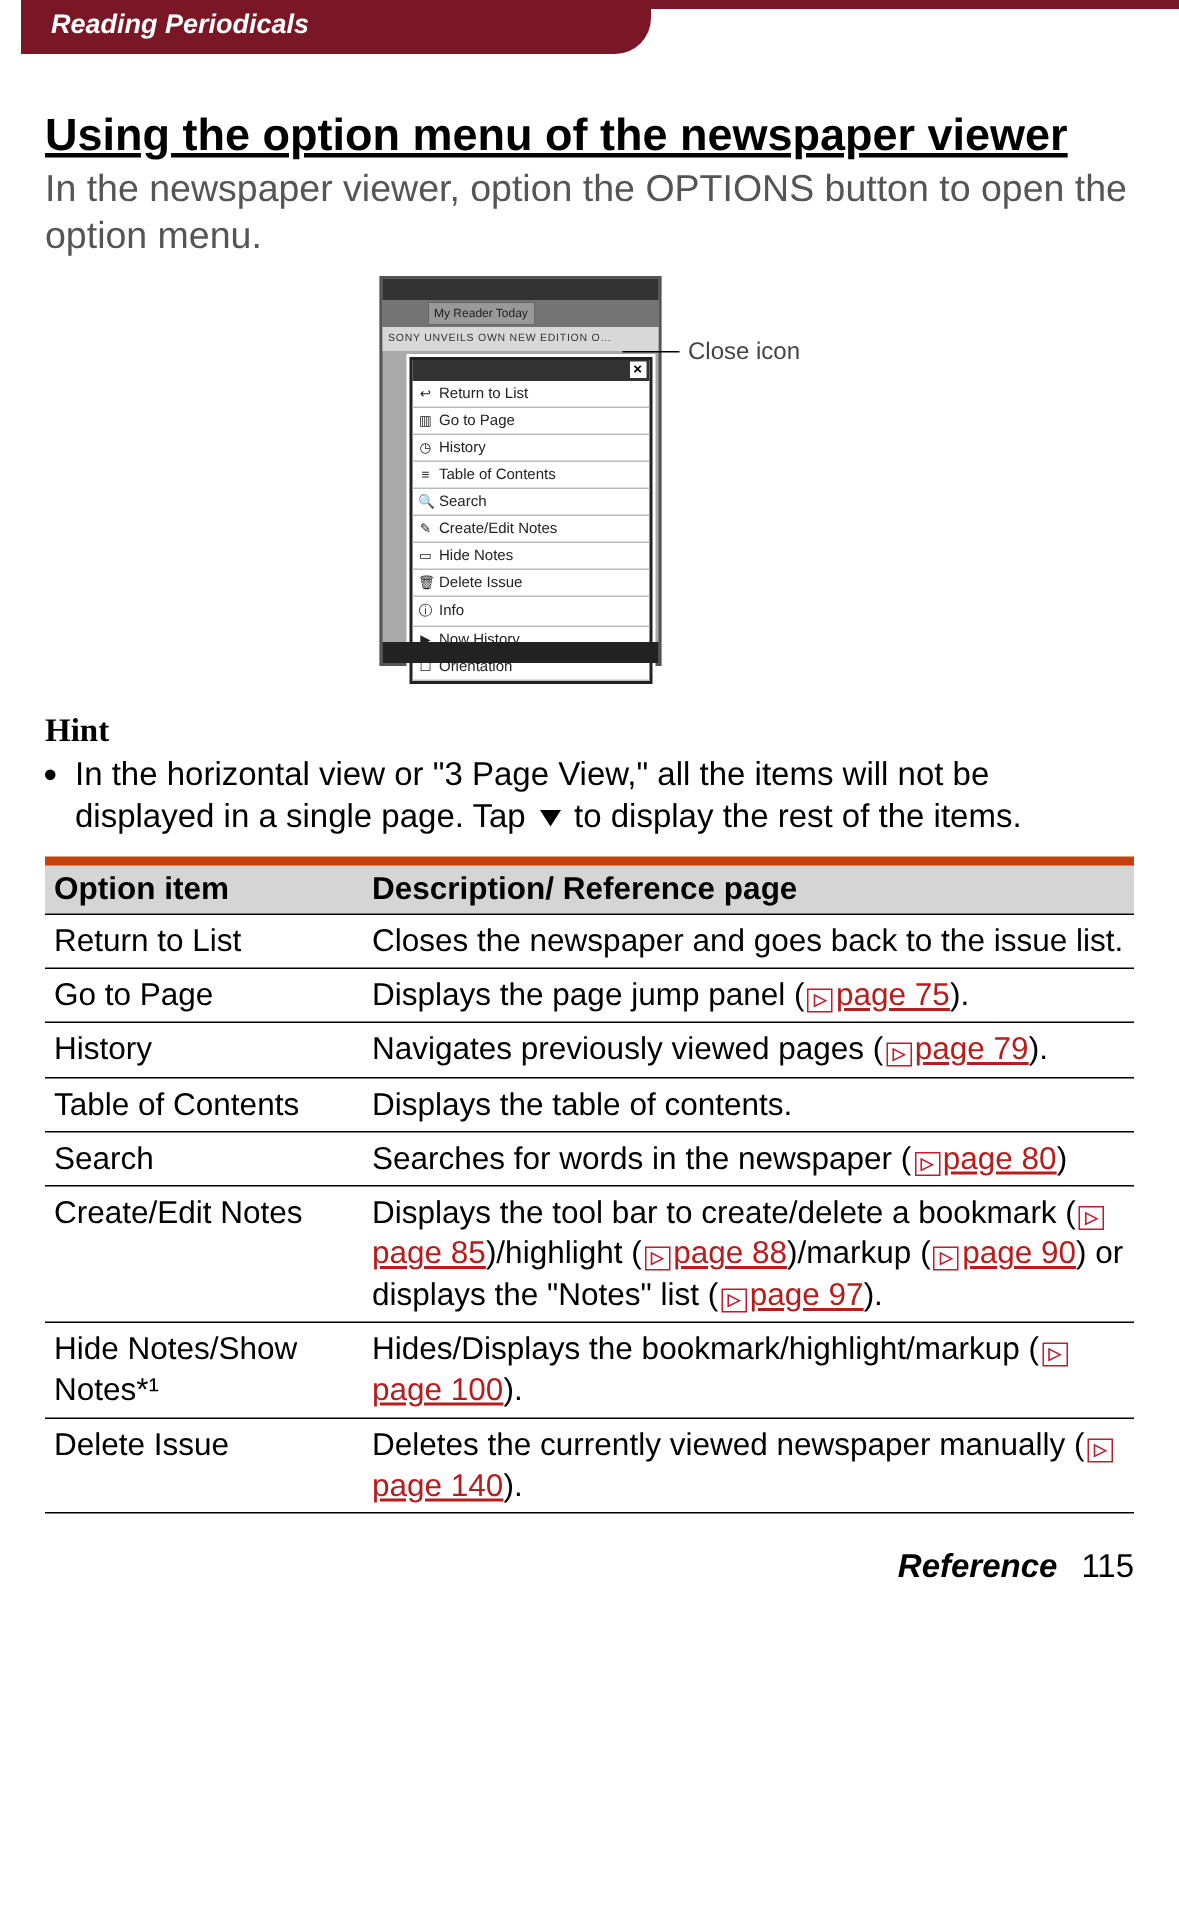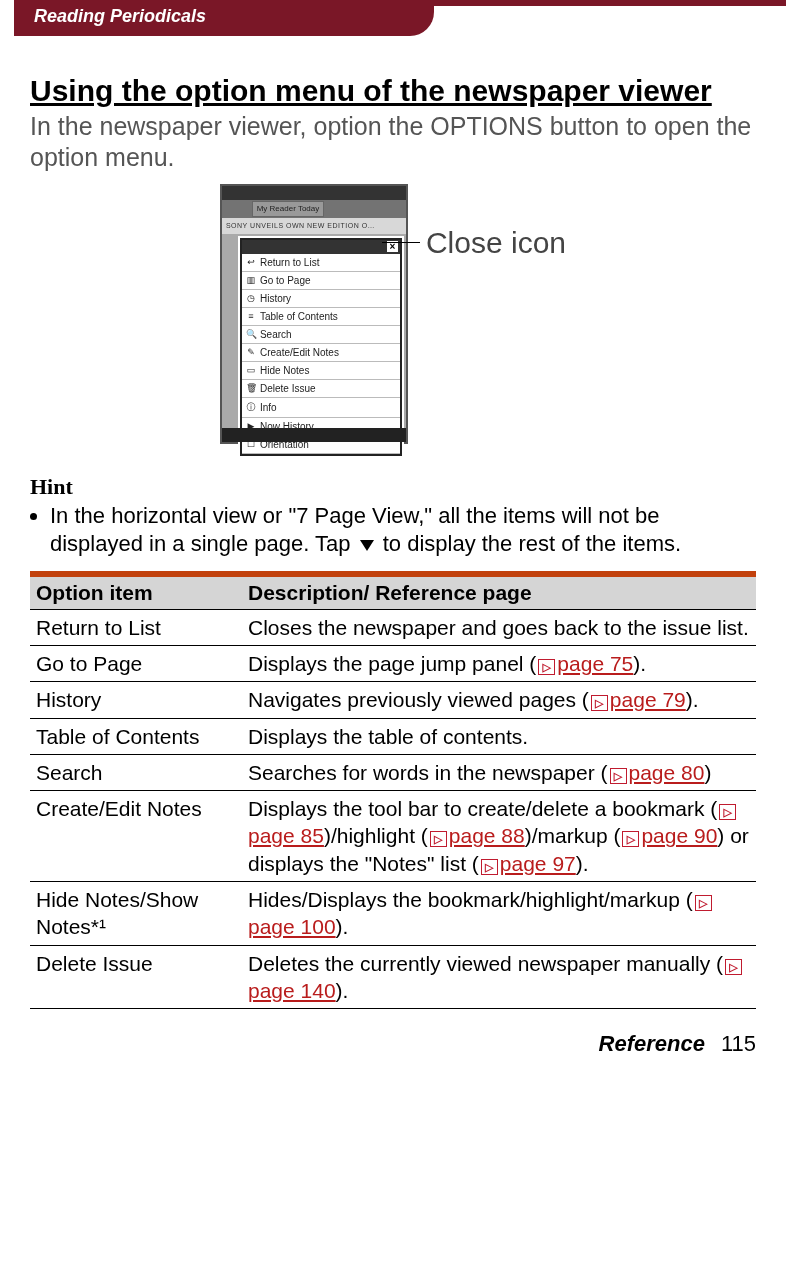--- a/index.html
+++ b/index.html
@@ -142,21 +142,21 @@
     margin-top: 42px;
   }
   .callout-line {
     width: 38px;
     height: 1px;
     background: #000;
     position: relative;
     margin-left:-44px;
   }
   .callout-label {
-    font-size: 30px;
+    font-size: 16px;
     color: #444;
   }
   h2.hint-heading {
     font-family: Liberation Serif, serif;
     font-weight: 900;
     font-size: 22px;
     margin: 6px 0 2px 0;
   }
   ul.hint-list {
     margin: 0 0 12px 0;
@@ -294,21 +294,21 @@
     </div>
     <div class="callout">
       <div class="callout-line"></div>
       <div class="callout-label">Close icon</div>
     </div>
   </div>
 
   <h2 class="hint-heading">Hint</h2>
   <ul class="hint-list">
     <li>
-      <span>In the horizontal view or "7 Page View," all the items will not be displayed in a single page. Tap </span><span class="dn-tri"></span><span> to display the rest of the items.</span>
+      <span>In the horizontal view or "3 Page View," all the items will not be displayed in a single page. Tap </span><span class="dn-tri"></span><span> to display the rest of the items.</span>
     </li>
   </ul>
 
   <table class="option-table">
     <thead>
       <tr>
         <th>Option item</th>
         <th>Description/ Reference page</th>
       </tr>
     </thead>

